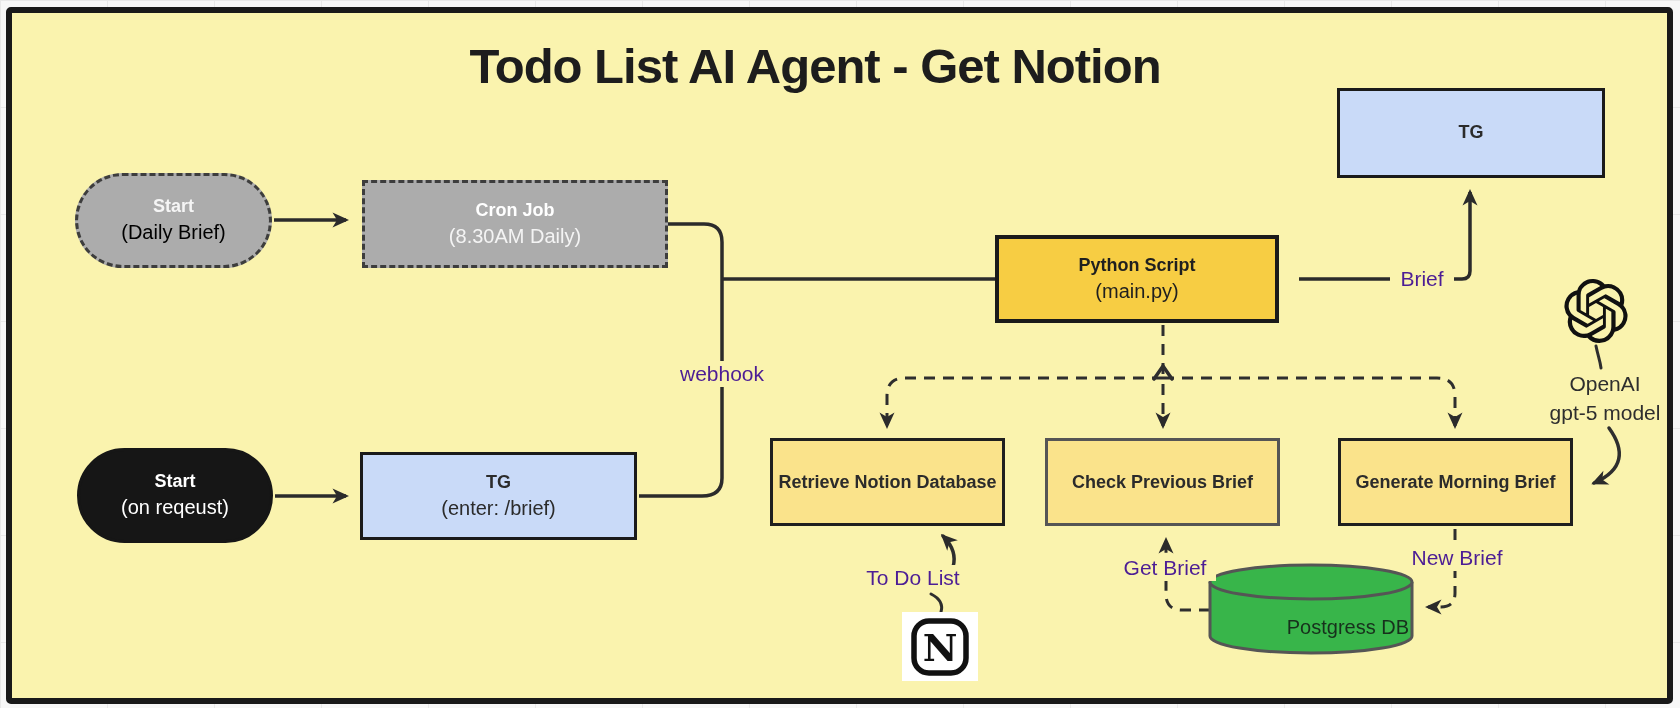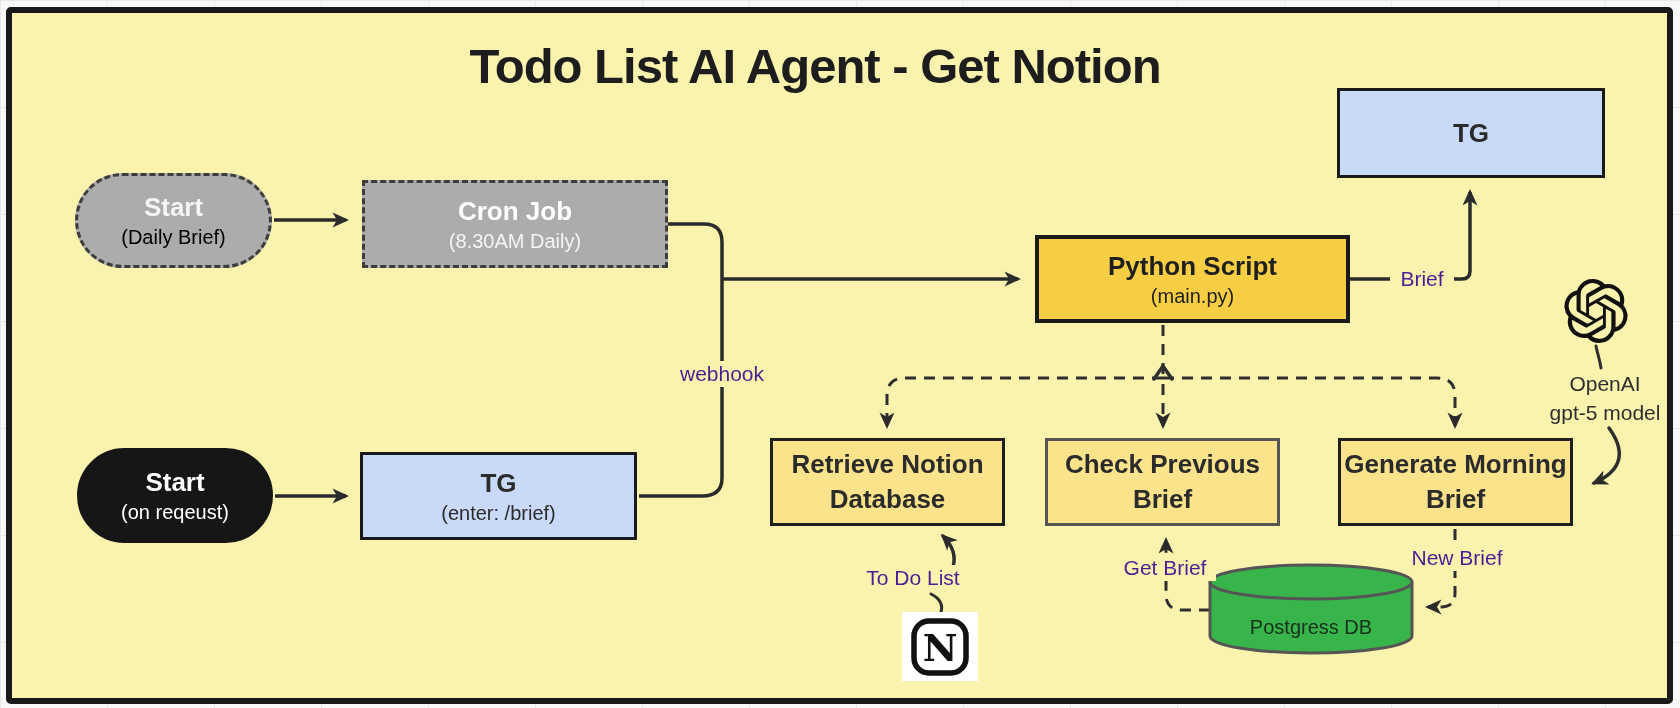--- a/index.html
+++ b/index.html
@@ -22,21 +22,21 @@
   }
   .title{
     position:absolute;left:10px;top:38px;width:1610px;text-align:center;
     font-size:49px;font-weight:bold;color:#1d1d1d;letter-spacing:-1px;
   }
   .node{
     position:absolute;box-sizing:border-box;
     display:flex;flex-direction:column;align-items:center;justify-content:center;
     text-align:center;line-height:1.32;
   }
-  .node .t{font-size:26px;font-weight:bold;}
+  .node .t{font-size:18px;font-weight:bold;}
   .node .s{font-size:20px;}
   
   .gray{background:#ACACAC;border:3.5px dashed #3d3d3d;}
   .gray .t{color:#f5f5f5;}
   .gray .s{color:#000000;}
   .stadium{border-radius:48px;}
   
   .black{background:#161616;border:3px solid #161616;border-radius:48px;}
   .black .t,.black .s{color:#ffffff;}
   
@@ -49,21 +49,21 @@
   .pale{background:#FAE38B;border:3.5px solid #1f1f1f;}
   .pale .t{color:#2b2b2b;line-height:1.35;}
   .pale.graybrd{border-color:#555555;}
   
   .elabel{
     position:absolute;background:#FAF3AE;color:#4c1d95;
     font-size:21px;text-align:center;padding:1px 3px;
   }
   .svg-layer{position:absolute;left:0;top:0;pointer-events:none;}
   .db-label{
-    position:absolute;left:1213px;top:616px;width:196px;text-align:center;
+    position:absolute;left:1213px;top:616px;width:196px;text-align:right;
     font-size:20px;color:#17301c;
   }
   .openai-text{
     position:absolute;width:170px;text-align:center;color:#2e2e2e;font-size:21px;
   }
   .notion-box{
     position:absolute;left:902px;top:612px;width:76px;height:69px;
     background:#ffffff;display:flex;align-items:center;justify-content:center;
   }
 </style>
@@ -121,21 +121,21 @@
   <div class="node black" style="left:77px;top:448px;width:196px;height:95px;">
     <div class="t">Start</div>
     <div class="s">(on reqeust)</div>
   </div>
 
   <div class="node blue" style="left:360px;top:452px;width:277px;height:88px;">
     <div class="t">TG</div>
     <div class="s">(enter: /brief)</div>
   </div>
 
-  <div class="node gold" style="left:1035px;top:235px;width:315px;height:88px;">
+  <div class="node gold" style="left:995px;top:235px;width:284px;height:88px;">
     <div class="t">Python Script</div>
     <div class="s">(main.py)</div>
   </div>
 
   <div class="node blue" style="left:1337px;top:88px;width:268px;height:90px;">
     <div class="t">TG</div>
   </div>
 
   <div class="node pale" style="left:770px;top:438px;width:235px;height:88px;align-items:center;">
     <div class="t">Retrieve Notion Database</div>

